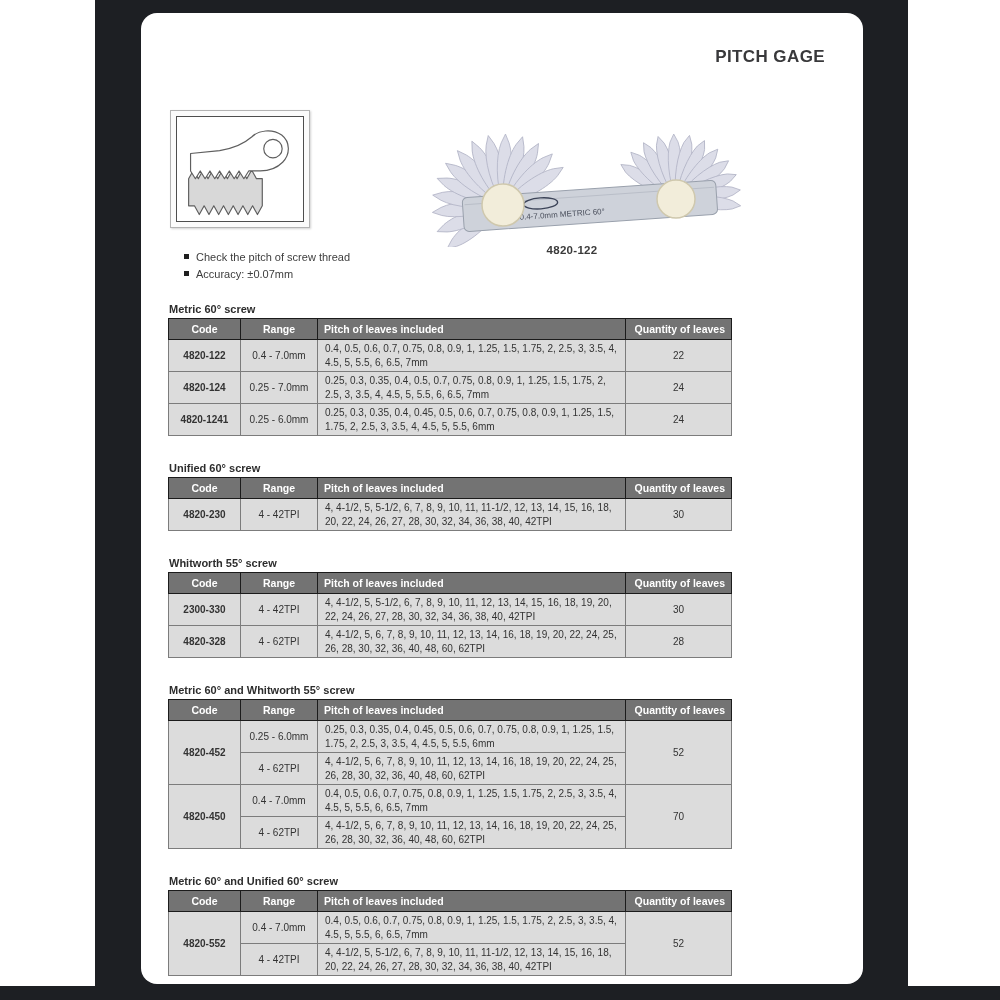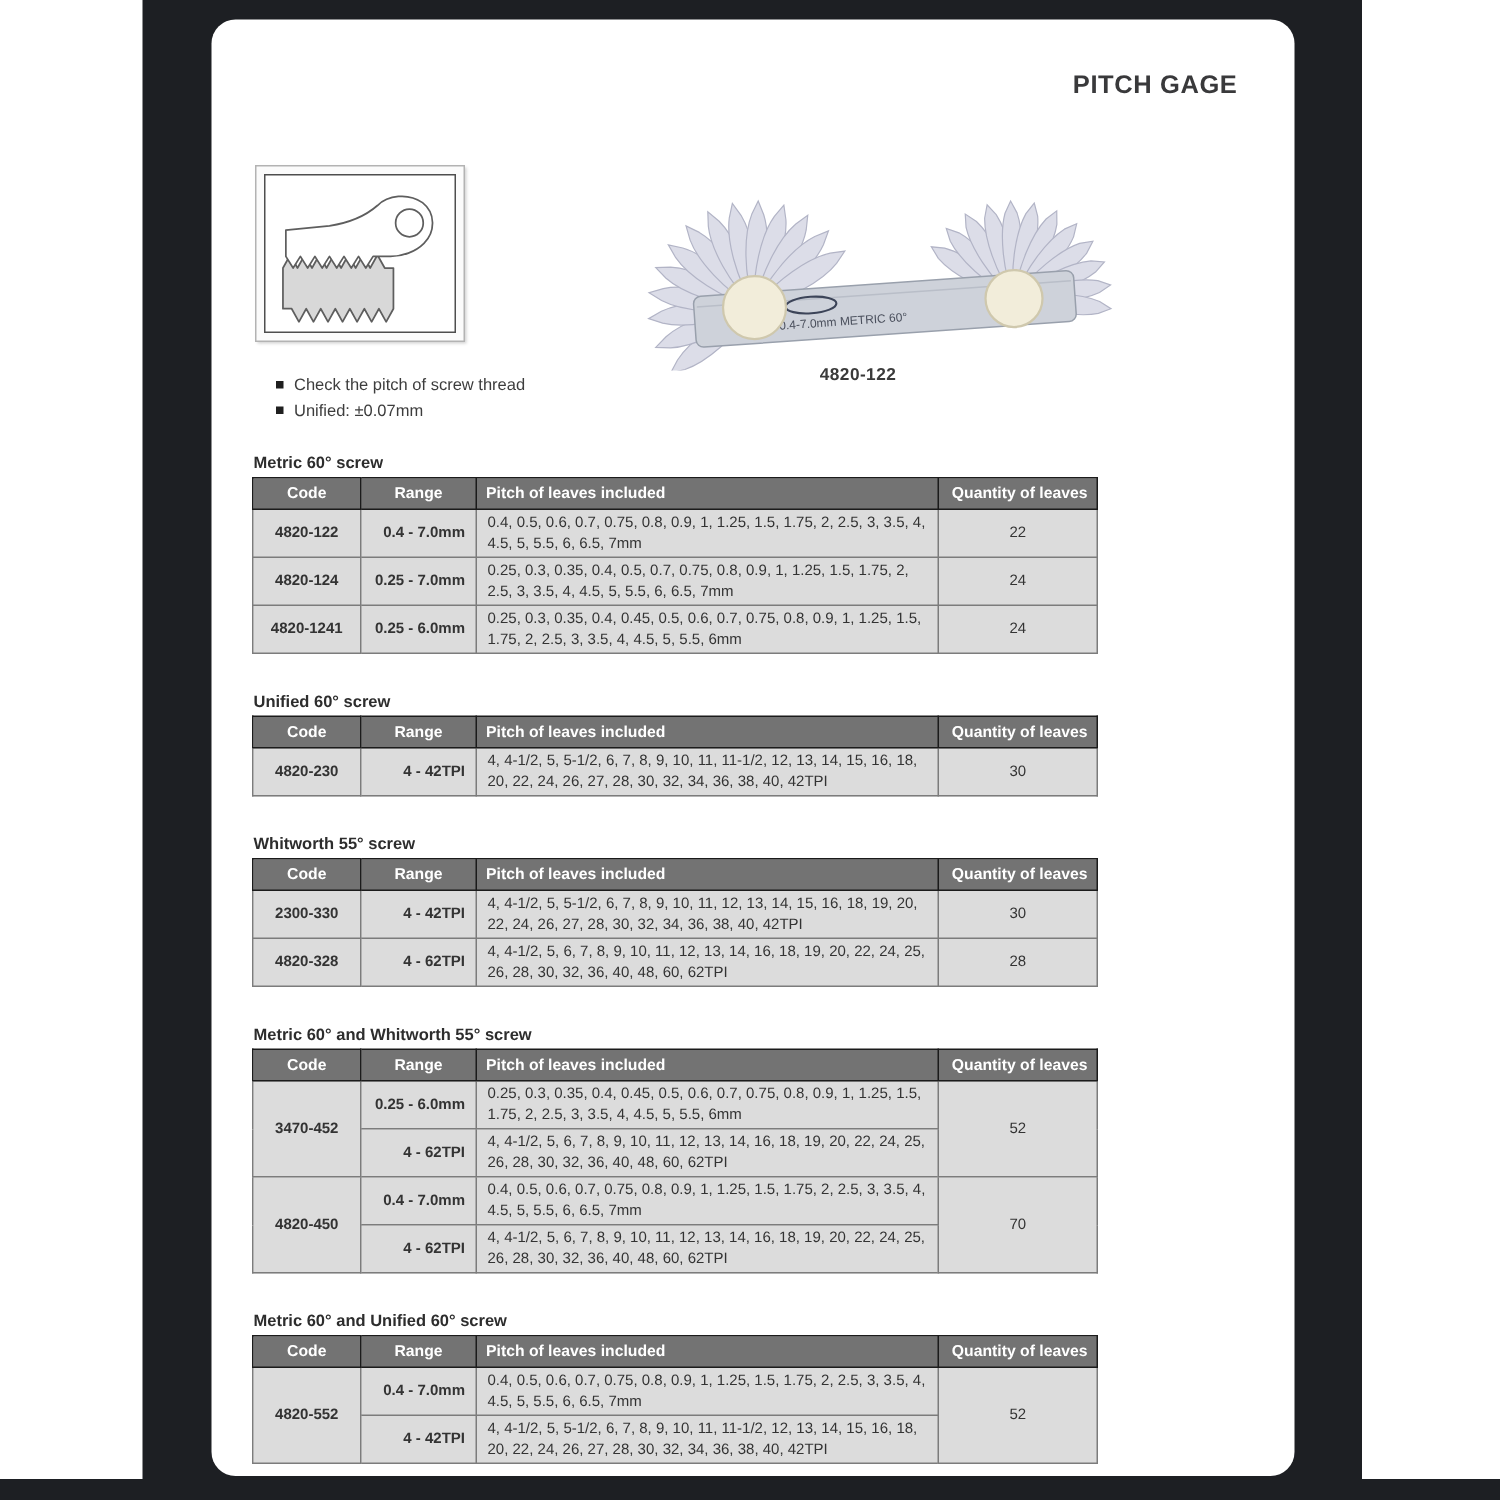--- a/index.html
+++ b/index.html
@@ -50,21 +50,21 @@
   }
   th.th-code,th.th-range{text-align:center;}
   th.th-pitch{text-align:left;}
   th.th-qty{text-align:right;padding-right:7px;}
   table.spec td{
     background:#dcdcdc;border:1px solid #7c7c7c;
     font-size:10px;color:#333333;padding:2px 7px;line-height:13.5px;
     vertical-align:middle;
   }
   td.code{font-weight:bold;text-align:center;font-size:10.5px;}
-  td.range{text-align:right;font-size:10.5px;font-weight:bold;}
+  td.range{text-align:center;font-size:10.5px;}
   td.pitch{text-align:left;}
   td.qty{text-align:center;font-size:10.5px;}
 </style>
 </head>
 <body>
 
 <div class="frame"></div>
 <div class="bottom-strip"></div>
 
 <div class="card">
@@ -134,21 +134,21 @@
   </div>
   <div class="photo-caption">4820-122</div>
 
   <div class="features">
     <div class="feature">
       <span class="bullet-sq"></span>
       <span class="feature-text">Check the pitch of screw thread</span>
     </div>
     <div class="feature">
       <span class="bullet-sq"></span>
-      <span class="feature-text">Unified: ±0.07mm</span>
+      <span class="feature-text">Accuracy: ±0.07mm</span>
     </div>
   </div>
 
   <div class="sections">
 
     <div class="section">
       <div class="section-label">Metric 60° screw</div>
       <table class="spec">
         <colgroup>
             <col style="width:72px">
@@ -261,21 +261,21 @@
         <thead>
             <tr>
           <th class="th-code">Code</th>
           <th class="th-range">Range</th>
           <th class="th-pitch">Pitch of leaves included</th>
           <th class="th-qty">Quantity of leaves</th>
         </tr>
           </thead>
         <tbody>
           <tr>
-            <td class="code" rowspan="2">3470-452</td>
+            <td class="code" rowspan="2">4820-452</td>
             <td class="range">0.25 - 6.0mm</td>
             <td class="pitch">0.25, 0.3, 0.35, 0.4, 0.45, 0.5, 0.6, 0.7, 0.75, 0.8, 0.9, 1, 1.25, 1.5, 1.75, 2, 2.5, 3, 3.5, 4, 4.5, 5, 5.5, 6mm</td>
             <td class="qty" rowspan="2">52</td>
           </tr>
           <tr>
             <td class="range">4 - 62TPI</td>
             <td class="pitch">4, 4-1/2, 5, 6, 7, 8, 9, 10, 11, 12, 13, 14, 16, 18, 19, 20, 22, 24, 25, 26, 28, 30, 32, 36, 40, 48, 60, 62TPI</td>
           </tr>
           <tr>
             <td class="code" rowspan="2">4820-450</td>

